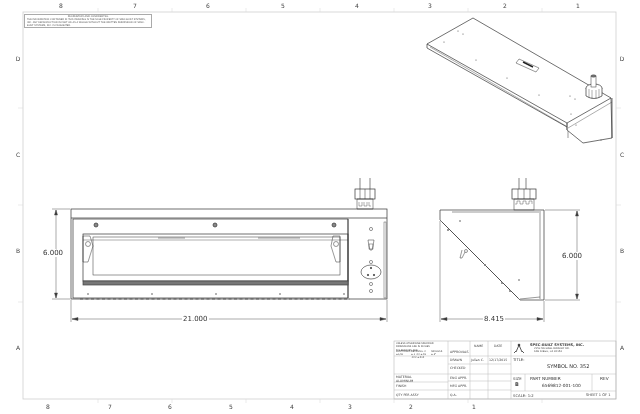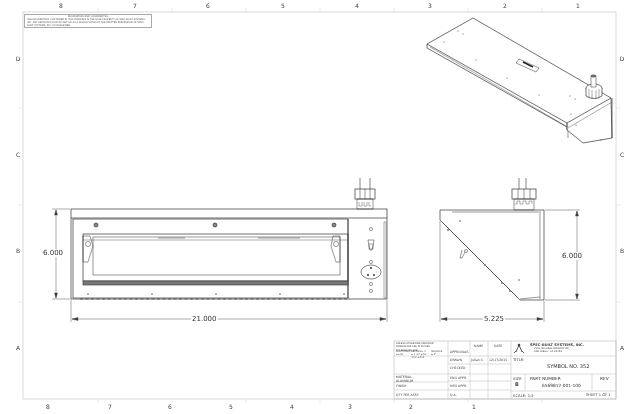--- a/index.html
+++ b/index.html
@@ -240,23 +240,23 @@
 <div class="zone-let" style="left:617px;top:151px">C</div>
 <div class="zone-let" style="left:617px;top:247px">B</div>
 <div class="zone-let" style="left:617px;top:344px">A</div>
 
 <div class="notice">
   <span class="t">PROPRIETARY AND CONFIDENTIAL</span>
   <span>THE INFORMATION CONTAINED IN THIS DRAWING IS THE SOLE PROPERTY OF SPEC-BUILT SYSTEMS, INC. ANY REPRODUCTION IN PART OR AS A WHOLE WITHOUT THE WRITTEN PERMISSION OF SPEC-BUILT SYSTEMS, INC. IS PROHIBITED.</span>
 </div>
 
 <div class="dim" style="left:42px;top:249px">6.000</div>
-<div class="dim" style="left:191px;top:315px">21.000</div>
+<div class="dim" style="left:182px;top:315px">21.000</div>
 <div class="dim" style="left:561px;top:252px">6.000</div>
-<div class="dim" style="left:483px;top:315px">5.225</div>
+<div class="dim" style="left:483px;top:315px">8.415</div>
 
 <div class="tb" style="left:396px;top:342px;width:50px;white-space:normal;line-height:3.4px;font-size:2.4px">UNLESS OTHERWISE SPECIFIED DIMENSIONS ARE IN INCHES  TOLERANCES ARE:</div>
 <div class="tb" style="left:396px;top:350px;width:14px;white-space:normal;line-height:3.2px;font-size:2.3px">FRACTIONAL ±1/32</div>
 <div class="tb" style="left:411px;top:350px;width:18px;white-space:normal;line-height:3.2px;font-size:2.3px">DECIMALS .X ±.1 .XX ±.03 .XXX ±.010</div>
 <div class="tb" style="left:431px;top:350px;width:15px;white-space:normal;line-height:3.2px;font-size:2.3px">ANGULAR ±.5°</div>
 <div class="tb" style="left:396px;top:375px">MATERIAL</div>
 <div class="tb" style="left:396px;top:379px">ALUMINUM</div>
 <div class="tb" style="left:396px;top:384px">FINISH</div>
 <div class="tb" style="left:396px;top:393px">QTY PER ASSY</div>
 

